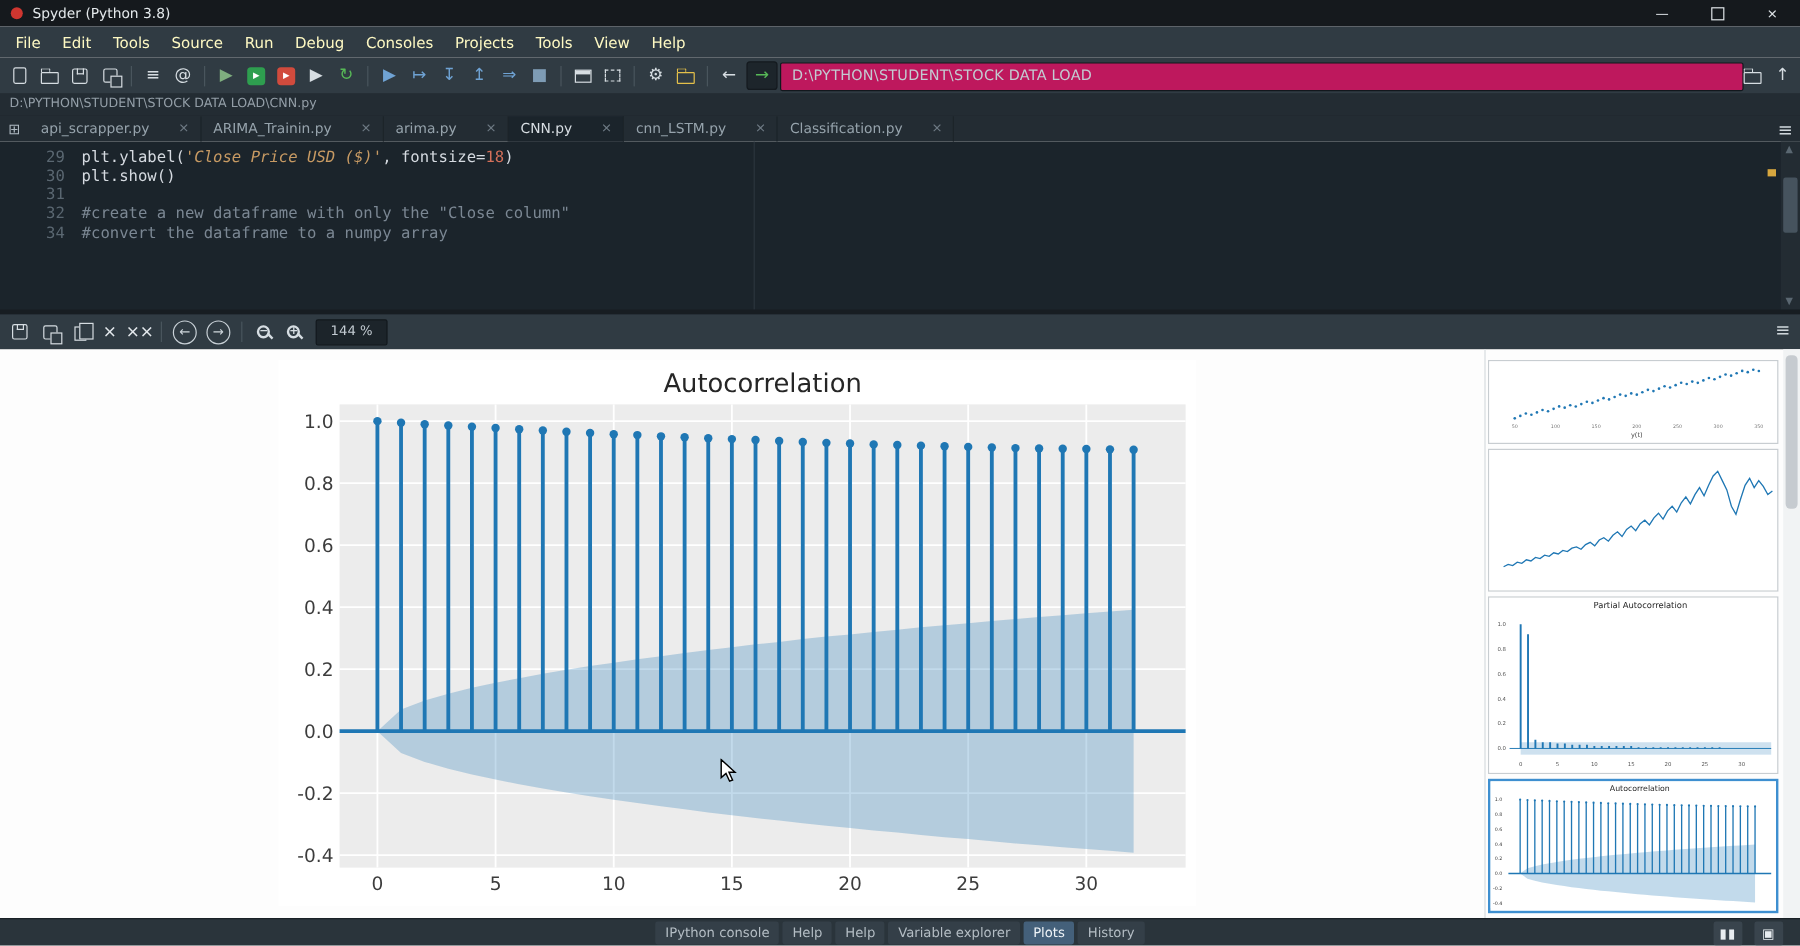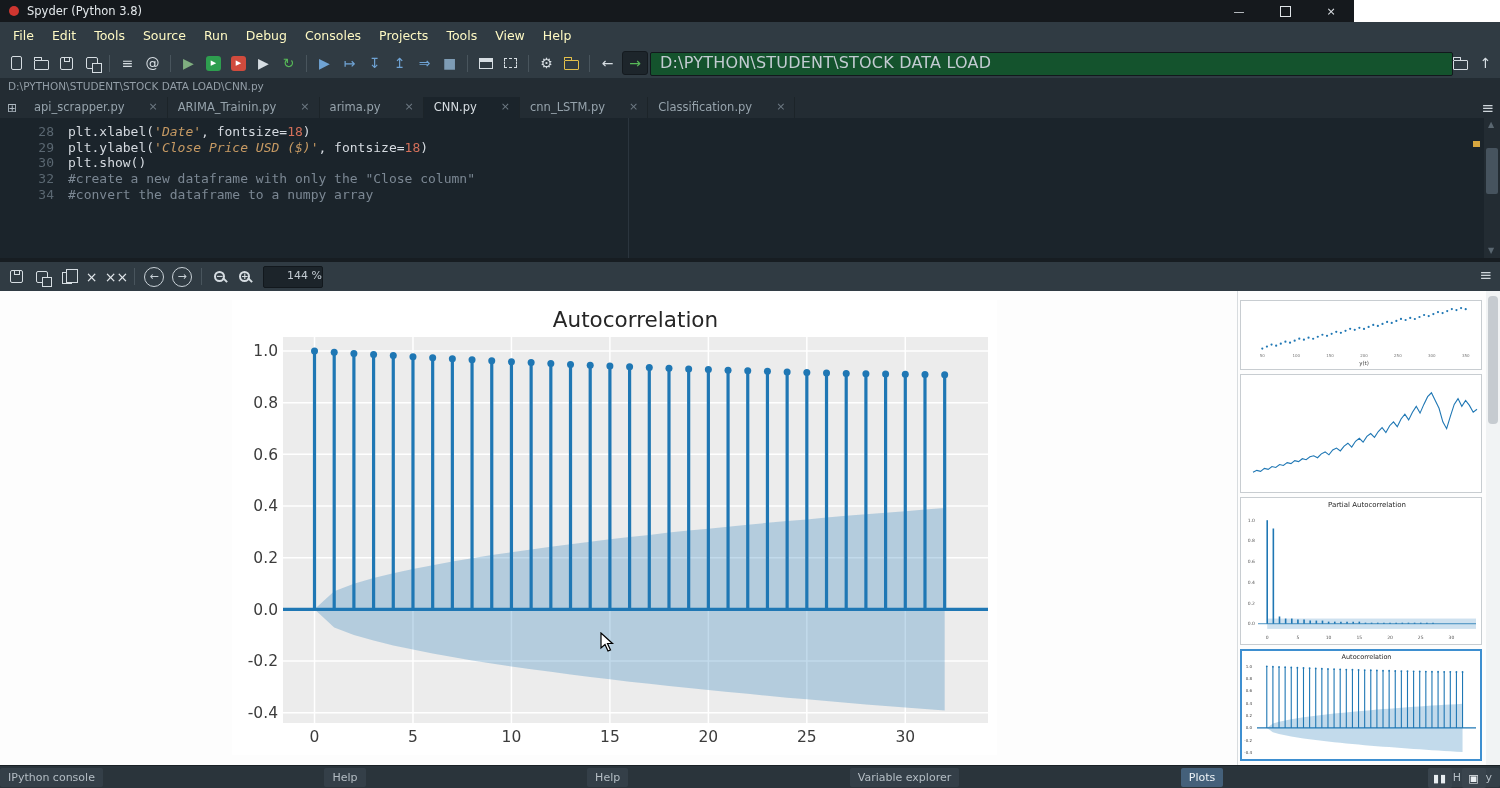--- a/index.html
+++ b/index.html
@@ -1,20 +1,20 @@
 <!DOCTYPE html>
 <html><head>
 <meta charset="utf-8">
 <style>
   html,body{margin:0;padding:0}
   body{width:1500px;height:788px;position:relative;overflow:hidden;background:#fff;
        font-family:"DejaVu Sans","Liberation Sans",sans-serif}
   .abs{position:absolute}
   
-  #titlebar{left:0;top:0;width:1354px;height:22px;background:#15191d;display:flex;align-items:center;color:#e4e9ec;font-size:11.5px}
+  #titlebar{left:0;top:0;width:1500px;height:22px;background:#15191d;display:flex;align-items:center;color:#e4e9ec;font-size:11.5px}
   #spyder-logo{width:10px;height:10px;border-radius:50%;background:#cf3630;margin:0 8px 0 9px;flex:none}
   #win-controls{margin-left:auto;display:flex;height:100%}
   .winbtn{width:46px;height:100%;display:flex;align-items:center;justify-content:center;color:#dfe4e8;font-size:11px}
   .maxsq{width:9px;height:9px;border:1px solid #dfe4e8;display:inline-block}
   
   #menubar{left:0;top:22px;width:1500px;height:26px;background:#303b43;display:flex;align-items:center;padding-left:4px}
   .menu-item{padding:0 9px;font-size:12.5px;color:#fef9c3}
   
   #toolbar{left:0;top:48px;width:1500px;height:30px;background:#303b43;border-bottom:1px solid #1d2429;display:flex;align-items:center;padding-left:4px}
   .tbi{width:25px;height:24px;display:inline-flex;align-items:center;justify-content:center;font-size:14px;position:relative;flex:none}
@@ -30,21 +30,21 @@
   .sh-floppy2{width:12px;height:12px;border:1.5px solid #d6dde2;border-radius:2px}
   .sh-floppy2::after{content:"";position:absolute;right:-5px;bottom:-5px;width:8px;height:8px;border:1.5px solid #d6dde2;background:#303b43}
   .sh-copy{width:10px;height:12px;border:1.5px solid #d6dde2;margin-top:3px}
   .sh-copy::before{content:"";position:absolute;top:-4px;left:3px;width:10px;height:12px;border:1.5px solid #d6dde2;background:#303b43}
   .sh-boxplay{width:15px;height:15px;border-radius:3px;color:#fff;font-size:7px;display:flex;align-items:center;justify-content:center}
   .sh-mag{width:11px;height:11px;border:2px solid #d6dde2;border-radius:50%;color:#d6dde2;font-size:9px;line-height:6px;text-align:center;font-weight:bold}
   .sh-mag::after{content:"";position:absolute;width:6px;height:2px;background:#d6dde2;right:-5px;bottom:-1px;transform:rotate(45deg)}
   .sh-pane{width:14px;height:11px;border:1.5px solid #d6dde2}
   .sh-pane::before{content:"";position:absolute;left:0;top:0;width:100%;height:3px;background:#d6dde2}
   .sh-pane2{width:13px;height:10px;border:1.5px dashed #d6dde2}
-  #path-box{left:650px;top:52px;width:792px;height:22px;background:#14532d;border:1px solid #12181d;border-radius:2px;color:#c3cbd2;font-size:16px;line-height:20px;padding-left:9px;letter-spacing:.2px}
+  #path-box{left:650px;top:52px;width:792px;height:22px;background:#be185d;border:1px solid #12181d;border-radius:2px;color:#c3cbd2;font-size:12px;line-height:20px;padding-left:9px;letter-spacing:.2px}
   #toolbar-right{right:2px;top:48px;height:30px;display:flex;align-items:center}
   
   #breadcrumb{left:0;top:78px;width:1500px;height:18px;background:#232c33;border-bottom:1px solid #1a2126;color:#939ea7;font-size:10.5px;line-height:17px;padding-left:8px}
   #tabbar{left:0;top:96px;width:1500px;height:22px;background:#232c33;display:flex;align-items:flex-end}
   #tabbar-left-icon{width:24px;display:flex;justify-content:center;color:#aeb9c1;font-size:12px;padding-bottom:3px}
   .tab{display:inline-flex;align-items:flex-start;gap:24px;padding:3px 9px 4px 10px;font-size:11.5px;color:#96a3ac;border-right:1px solid #1c2429;white-space:nowrap}
   .tab.active{background:#1b242b;color:#d8dee3}
   .tab-close{font-size:11px;color:#6e7a84}
   #editor-options{position:absolute;right:6px;top:99px;color:#cfd6db;font-size:15px}
   
@@ -57,32 +57,32 @@
   .c-c{color:#7b8793}
   #ruler{left:628px;top:118px;width:1px;height:140px;background:#2b353e}
   #ed-scroll{left:1484px;top:118px;width:16px;height:140px;background:#232c33;color:#5a6771;font-size:8px;text-align:center}
   #ed-scroll-up{left:1488px;top:120px;color:#5a6771;font-size:8px}
   #ed-scroll-down{left:1488px;top:246px;color:#5a6771;font-size:8px}
   #ed-thumb{left:1486px;top:148px;width:12px;height:46px;background:#46535e;border-radius:2px}
   #ed-flag{left:1473px;top:141px;width:7px;height:6px;background:#d7a73f}
   #splitter{left:0;top:258px;width:1500px;height:4px;background:#171d22}
   
   #plots-toolbar{left:0;top:262px;width:1500px;height:29px;background:#303b43;border-bottom:1px solid #1d2429;display:flex;align-items:center;padding-left:4px}
-  #zoom-box{width:58px;height:20px;background:#1c242a;border:1px solid #12181d;border-radius:2px;color:#c3cbd2;font-size:11px;line-height:18px;text-align:right;margin-left:6px}
+  #zoom-box{width:58px;height:20px;background:#1c242a;border:1px solid #12181d;border-radius:2px;color:#c3cbd2;font-size:11px;line-height:18px;text-align:center;margin-left:6px}
   #plots-options{position:absolute;right:8px;top:266px;color:#cfd6db;font-size:15px}
   #plots-area{left:0;top:291px;width:1500px;height:474px;background:#fdfdfd}
   #fig{left:232px;top:300px;width:765px;height:455px}
   #thumb-divider{left:1237px;top:291px;width:1px;height:474px;background:#d8dcdf}
   #thumbs{left:1240px;top:300px;width:272px}
   .thumb{width:242px;background:#fff;border:1px solid #c8cdd1;margin-bottom:4px;overflow:hidden;box-sizing:border-box}
   .thumb.selected{border:2px solid #3e8fd0}
   #plots-scroll{left:1486px;top:291px;width:14px;height:474px;background:#f1f3f4}
   #plots-scroll-thumb{left:1488px;top:296px;width:10px;height:128px;background:#c6cbd0;border-radius:4px}
   
-  #statusbar{left:0;top:765px;width:1500px;height:23px;background:#2a343b;border-top:1px solid #1a2126;display:flex;align-items:center;justify-content:space-between;gap:3px}
+  #statusbar{left:0;top:765px;width:1500px;height:23px;background:#2a343b;border-top:1px solid #1a2126;display:flex;align-items:center;justify-content:center;gap:3px}
   .sbtab{font-size:11px;color:#b4bdc4;background:#343f48;padding:3px 8px;border-radius:2px;white-space:nowrap}
   .sbtab.active{background:#44607a;color:#eef3f7}
   #sb-icons{position:absolute;right:14px;top:768px;display:flex;gap:10px}
   .sb-ic{width:24px;height:20px;display:flex;align-items:center;justify-content:center;color:#e8edf1;font-size:11px;background:#39444d;border-radius:2px;letter-spacing:1px}
   #cursor{left:600px;top:632px;width:16px;height:22px}
 </style>
 </head>
 <body>
 
 <div id="titlebar" class="abs">
@@ -193,23 +193,23 @@
       <span class="tab-close">×</span>
     </div>
     <div class="tab">
       <span class="tab-label">Classification.py</span>
       <span class="tab-close">×</span>
     </div>
   </div>
 <span id="editor-options" class="abs">≡</span>
 
 <div id="editor" class="abs">
-    <div class="code-row"><span class="ln">28</span><span class="code-text"><span class="c-d">plt.xlabel(</span><span class="c-s">'Date'</span><span class="c-d">, fontsize=</span><span class="c-n">18</span><span class="c-d">)</span></span></div>
     <div class="code-row"><span class="ln">29</span><span class="code-text"><span class="c-d">plt.ylabel(</span><span class="c-s">'Close Price USD ($)'</span><span class="c-d">, fontsize=</span><span class="c-n">18</span><span class="c-d">)</span></span></div>
     <div class="code-row"><span class="ln">30</span><span class="code-text"><span class="c-d">plt.show()</span></span></div>
+    <div class="code-row"><span class="ln">31</span><span class="code-text"></span></div>
     <div class="code-row"><span class="ln">32</span><span class="code-text"><span class="c-c">#create a new dataframe with only the "Close column"</span></span></div>
     <div class="code-row"><span class="ln">34</span><span class="code-text"><span class="c-c">#convert the dataframe to a numpy array</span></span></div>
   </div>
 <div id="ruler" class="abs"></div>
 <div id="ed-scroll" class="abs"></div>
 <span id="ed-scroll-up" class="abs">▲</span>
 <span id="ed-scroll-down" class="abs">▼</span>
 <div id="ed-thumb" class="abs"></div>
 <div id="ed-flag" class="abs"></div>
 

